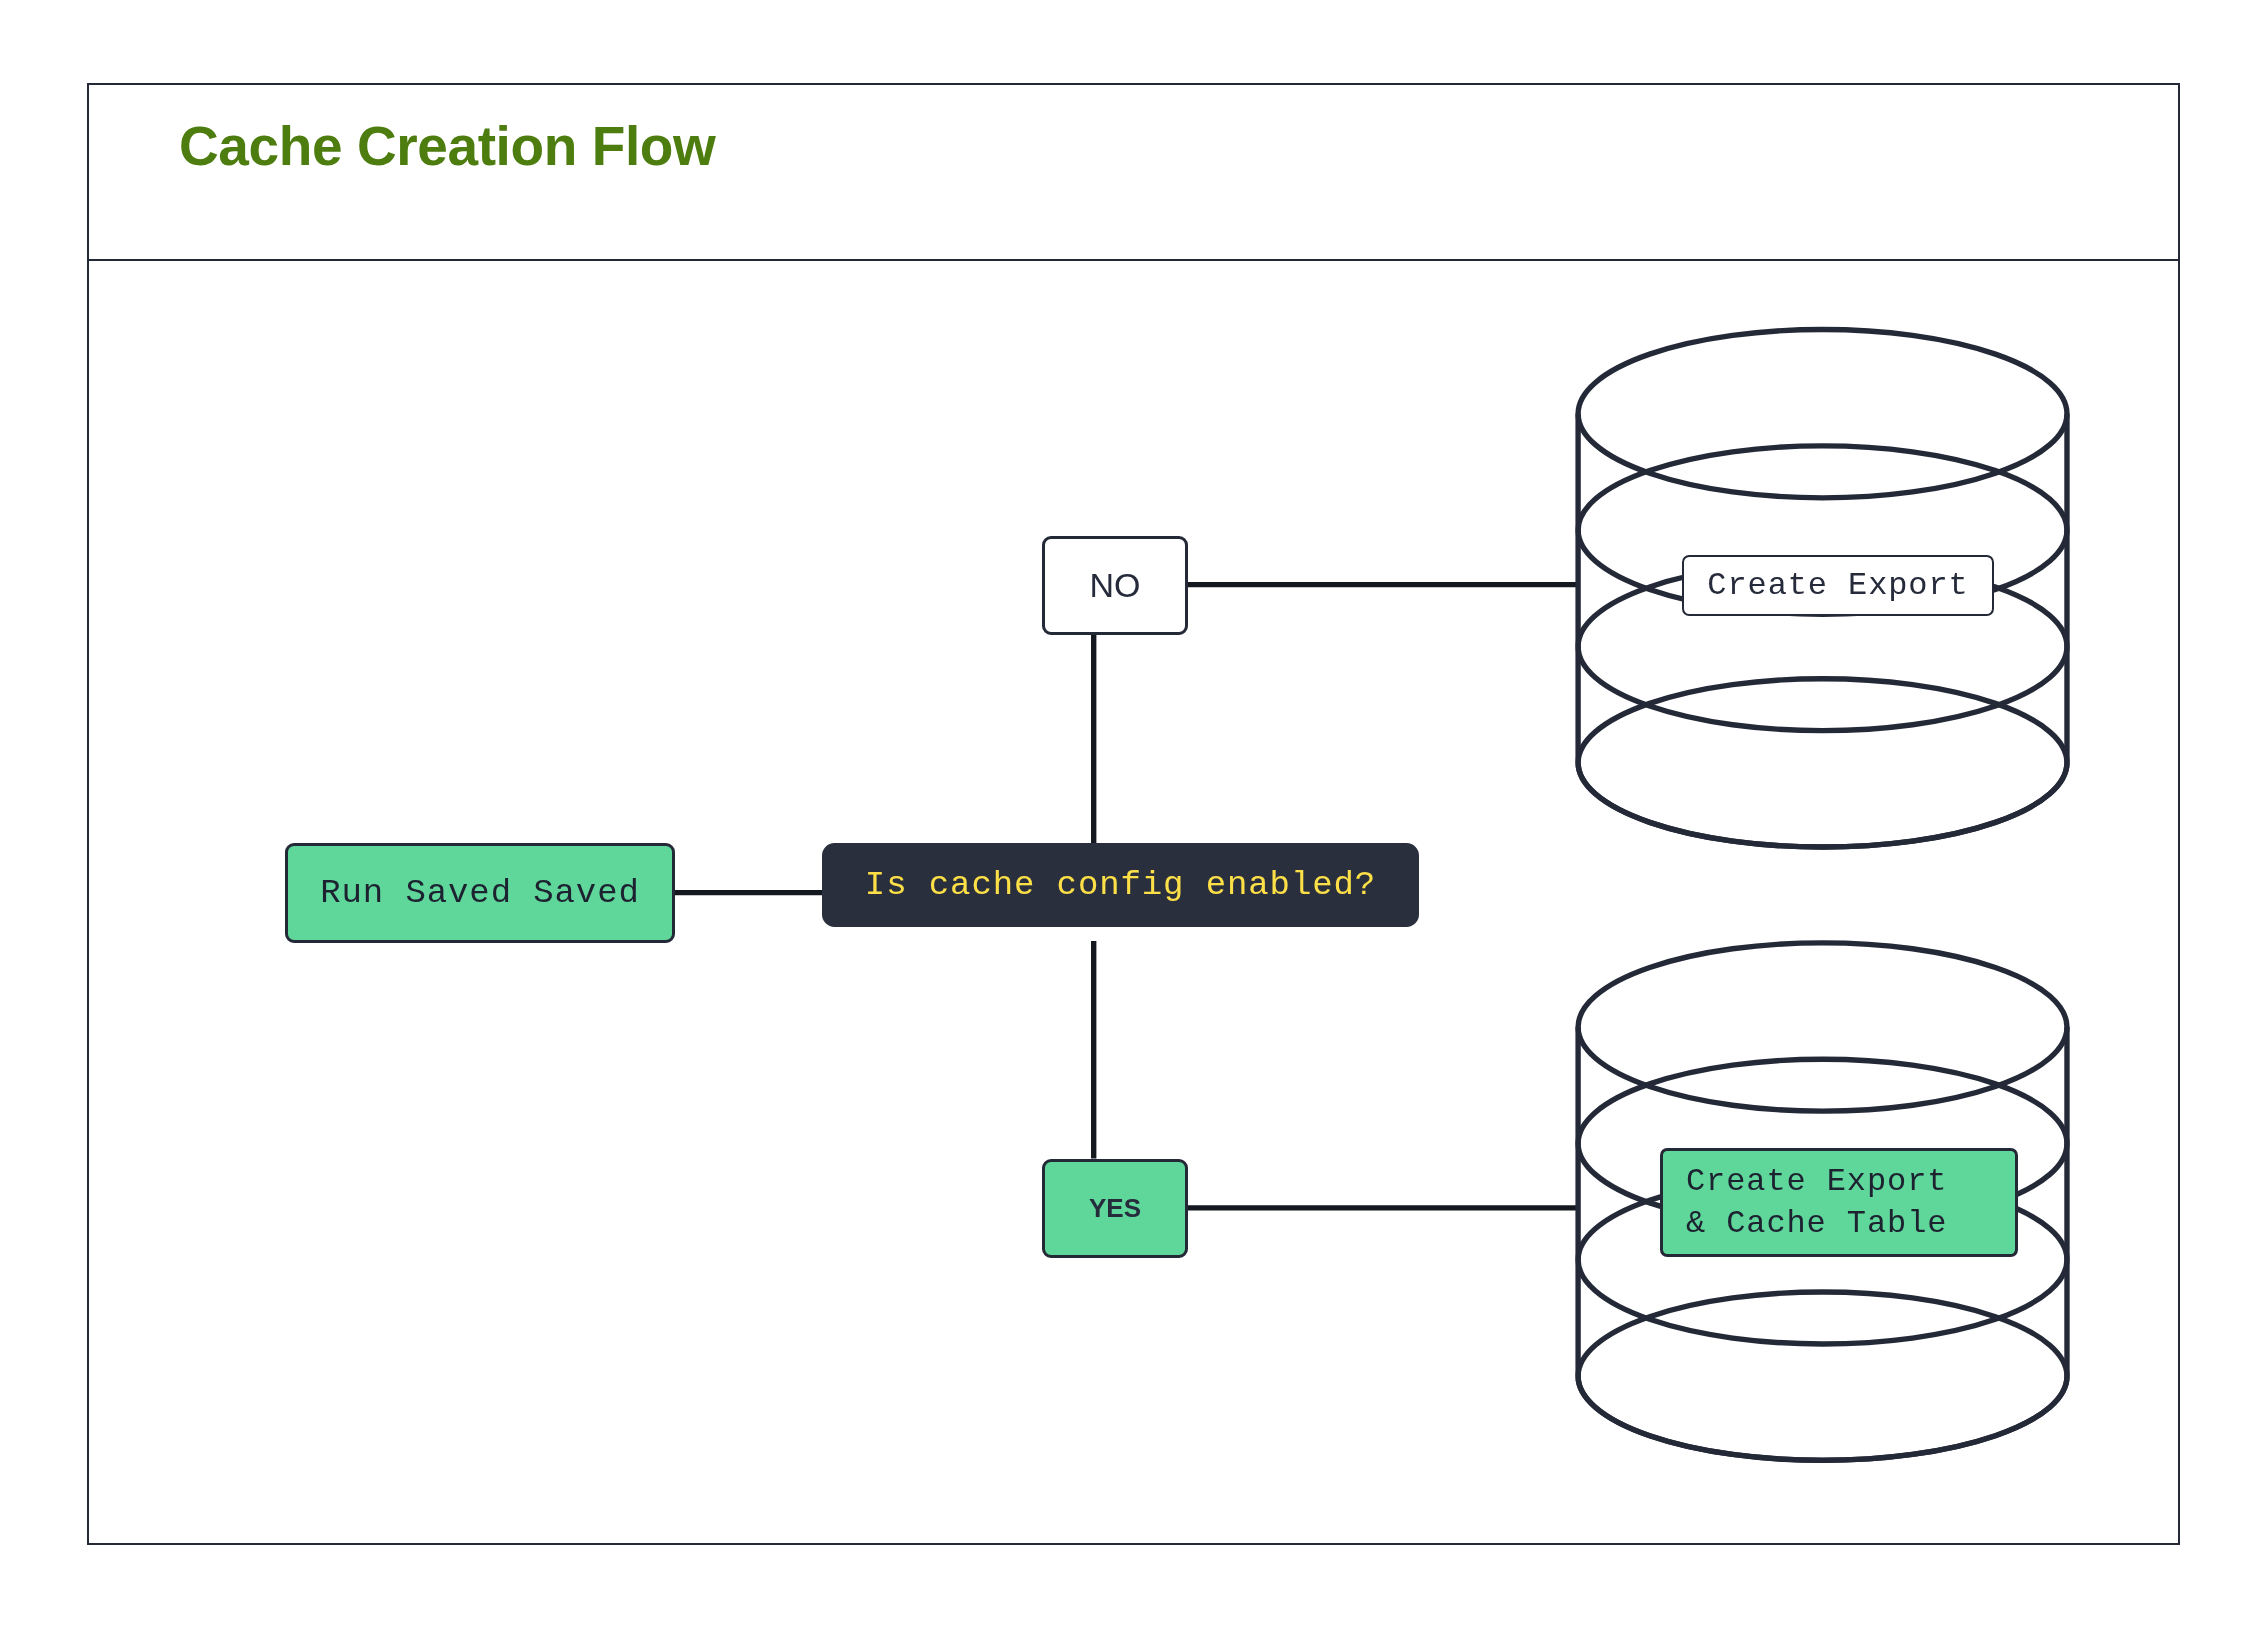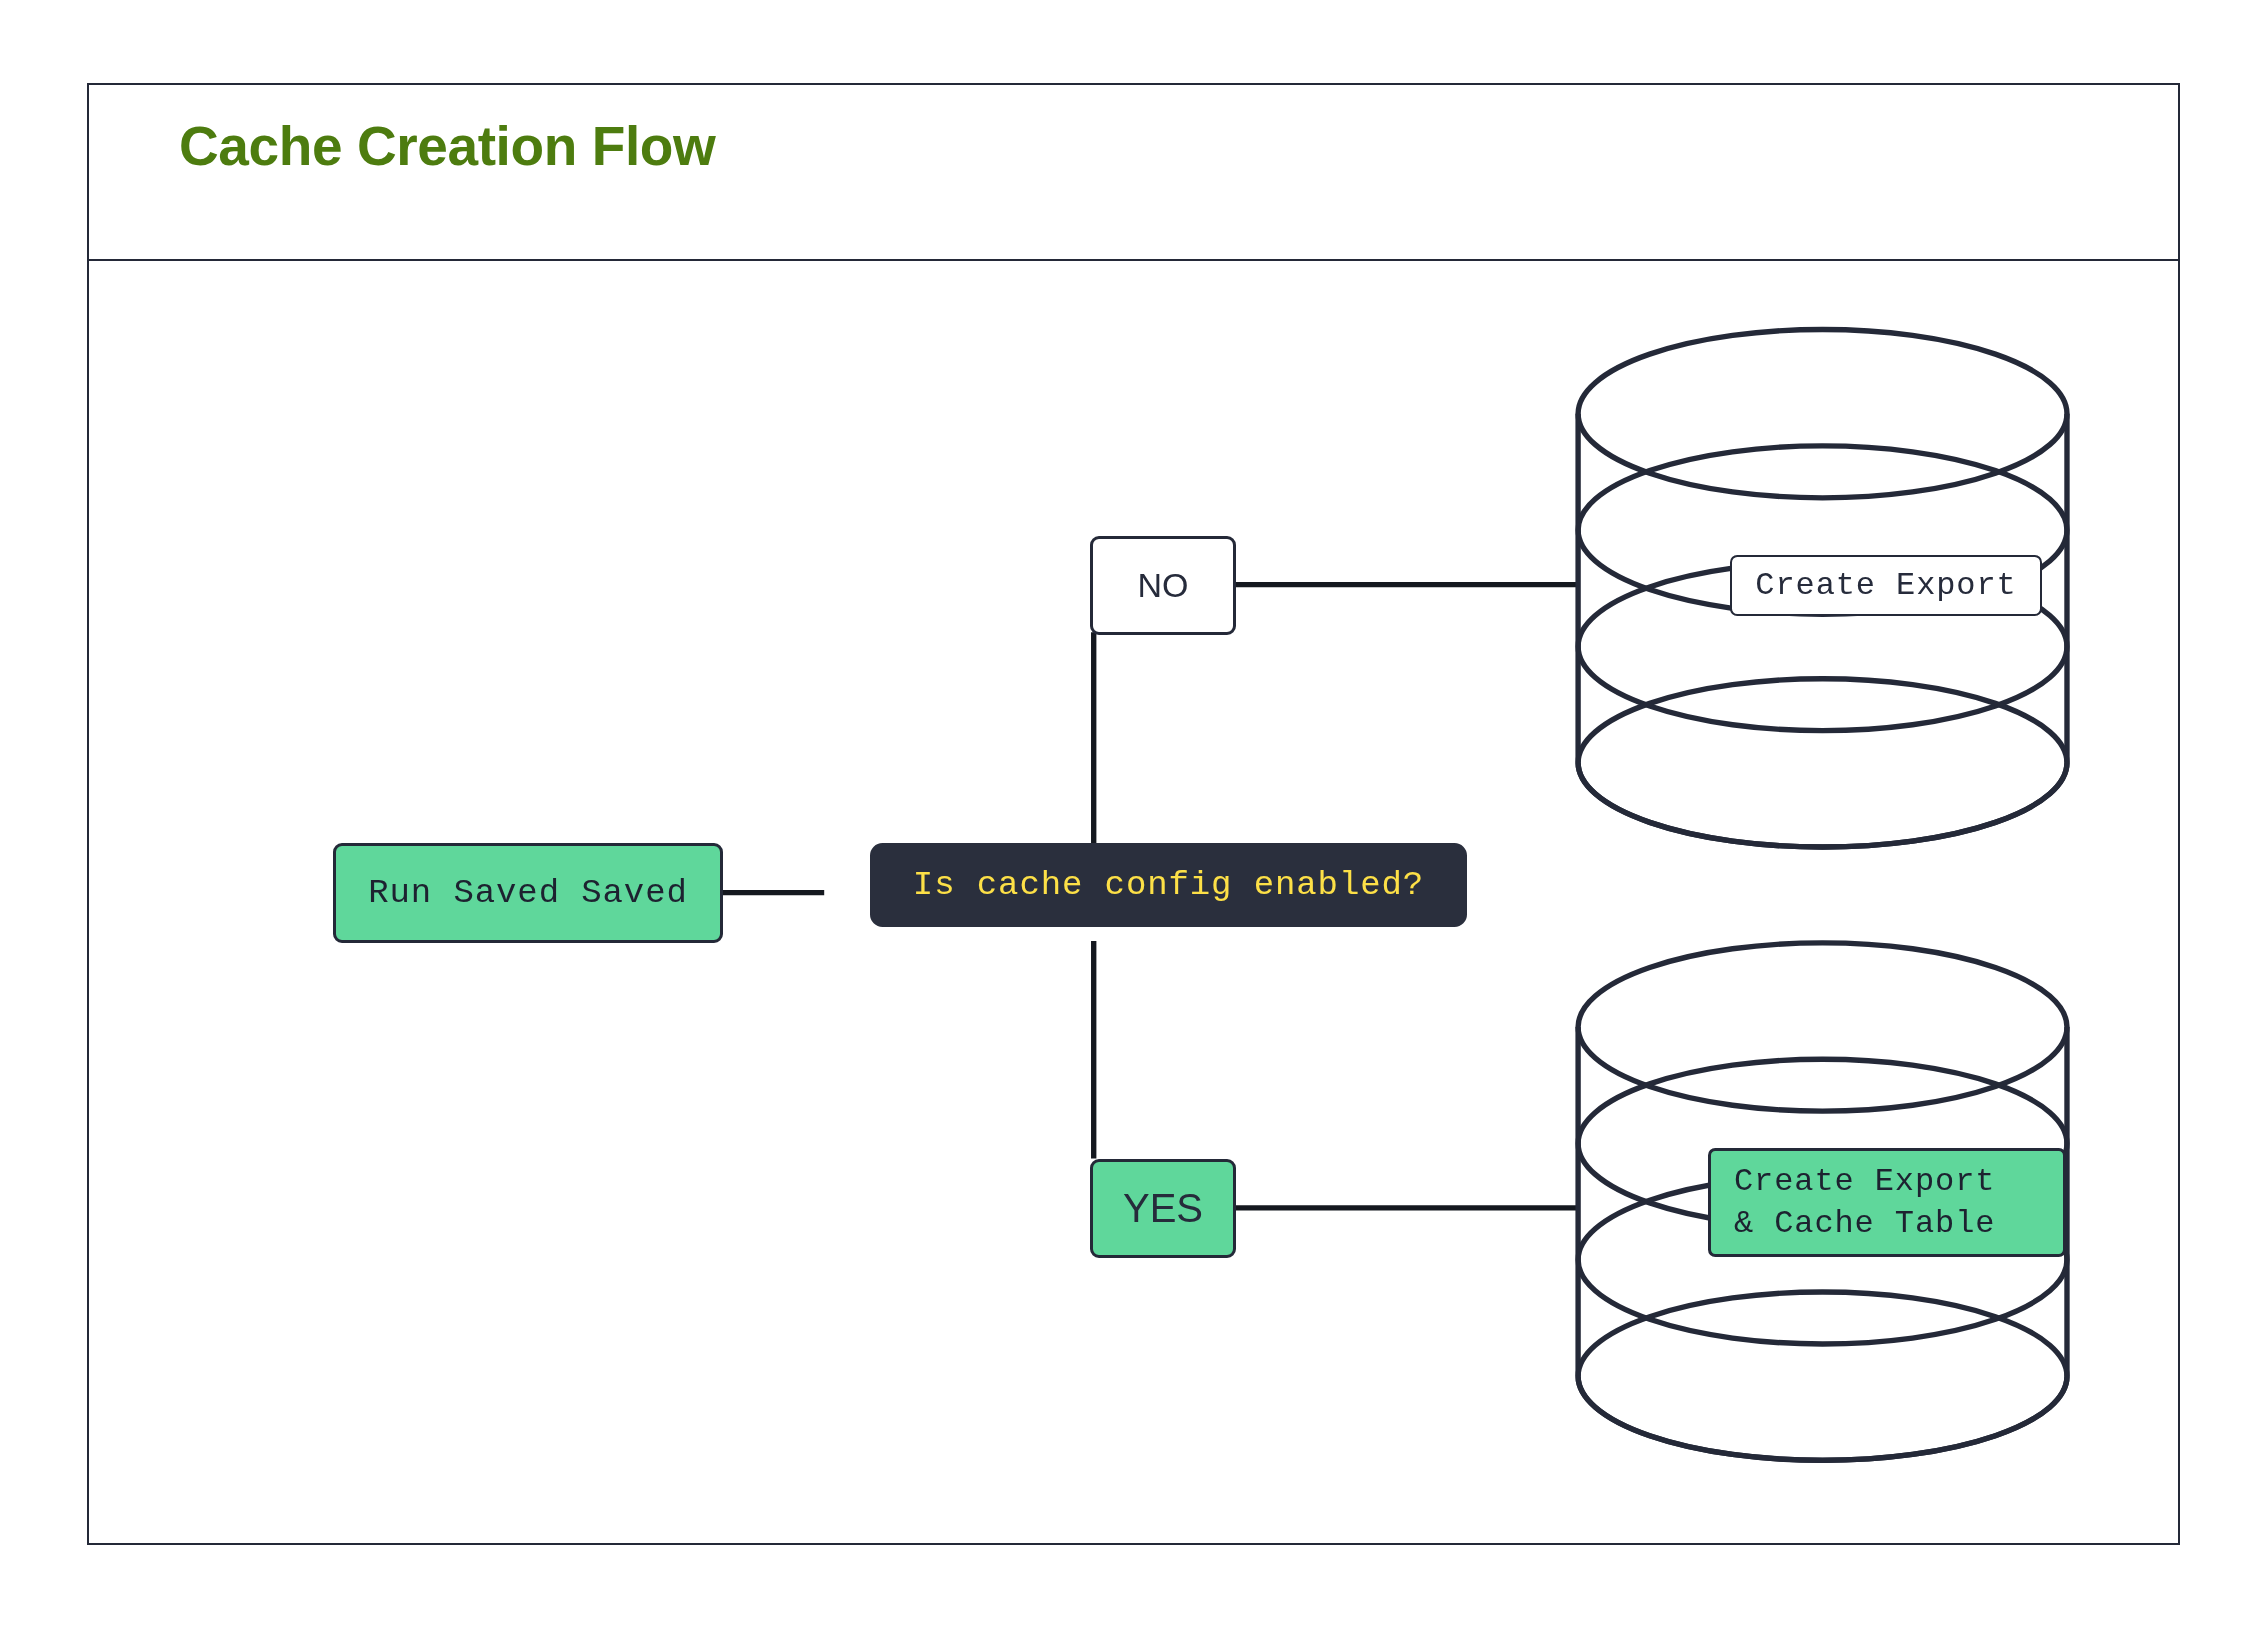--- a/index.html
+++ b/index.html
@@ -70,21 +70,20 @@
   
   .node {
     position: absolute;
     box-sizing: border-box;
     display: flex;
     align-items: center;
     justify-content: center;
     text-align: center;
     font-family: "Liberation Mono", monospace;
     white-space: pre;
-    margin-left: 48px;
   }
 
   .node-rect {
     border: 3.6px solid #242938;
     border-radius: 9px;
   }
 
   
   #node-run-saved-query {
     left: 285px;
@@ -126,22 +125,22 @@
 
   
   #node-yes {
     left: 1042px;
     top: 1159px;
     width: 146px;
     height: 99px;
     background: #5fd79b;
     color: #262b3b;
     font-family: "Liberation Sans", sans-serif;
-    font-size: 40px;
-    font-weight: normal;
+    font-size: 26px;
+    font-weight: bold;
   }
 
   
   #label-create-export {
     left: 1682px;
     top: 555px;
     width: 312px;
     height: 61px;
     background: #ffffff;
     color: #262b3b;

